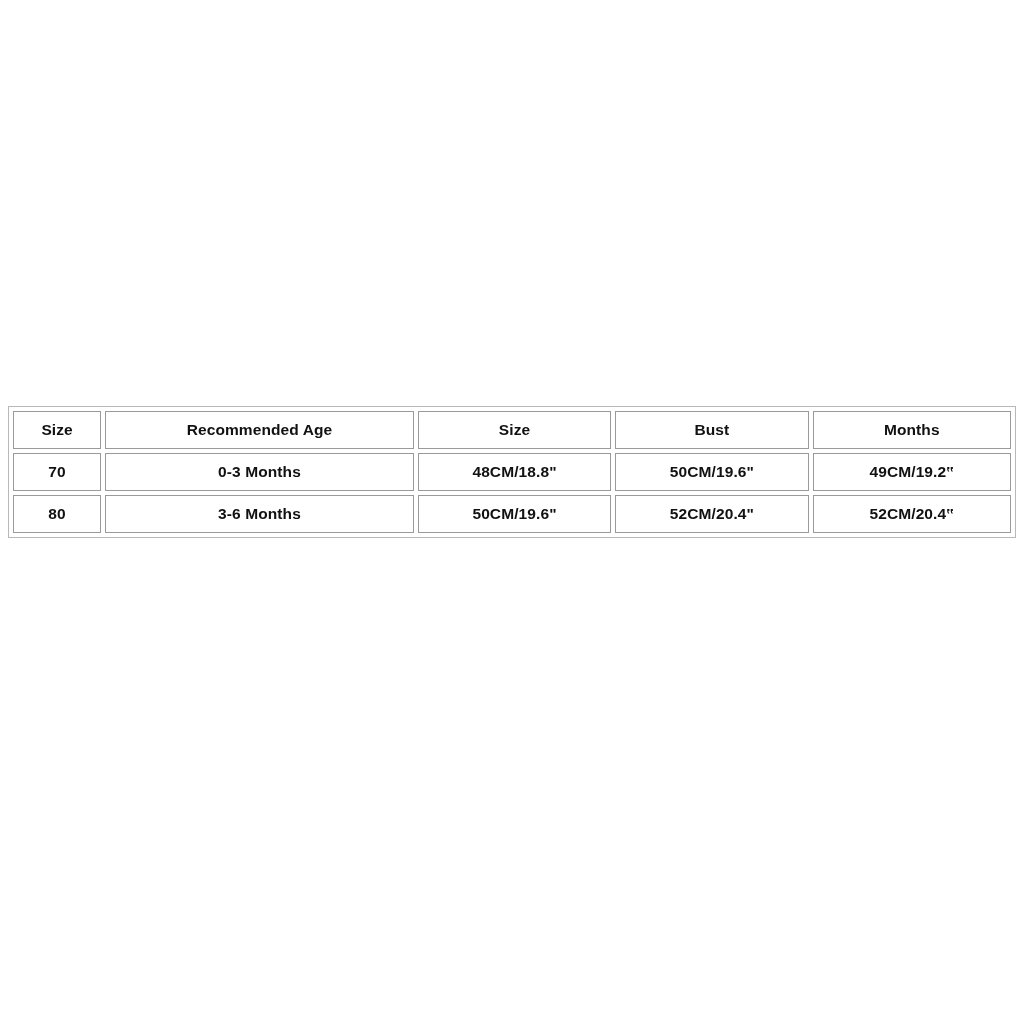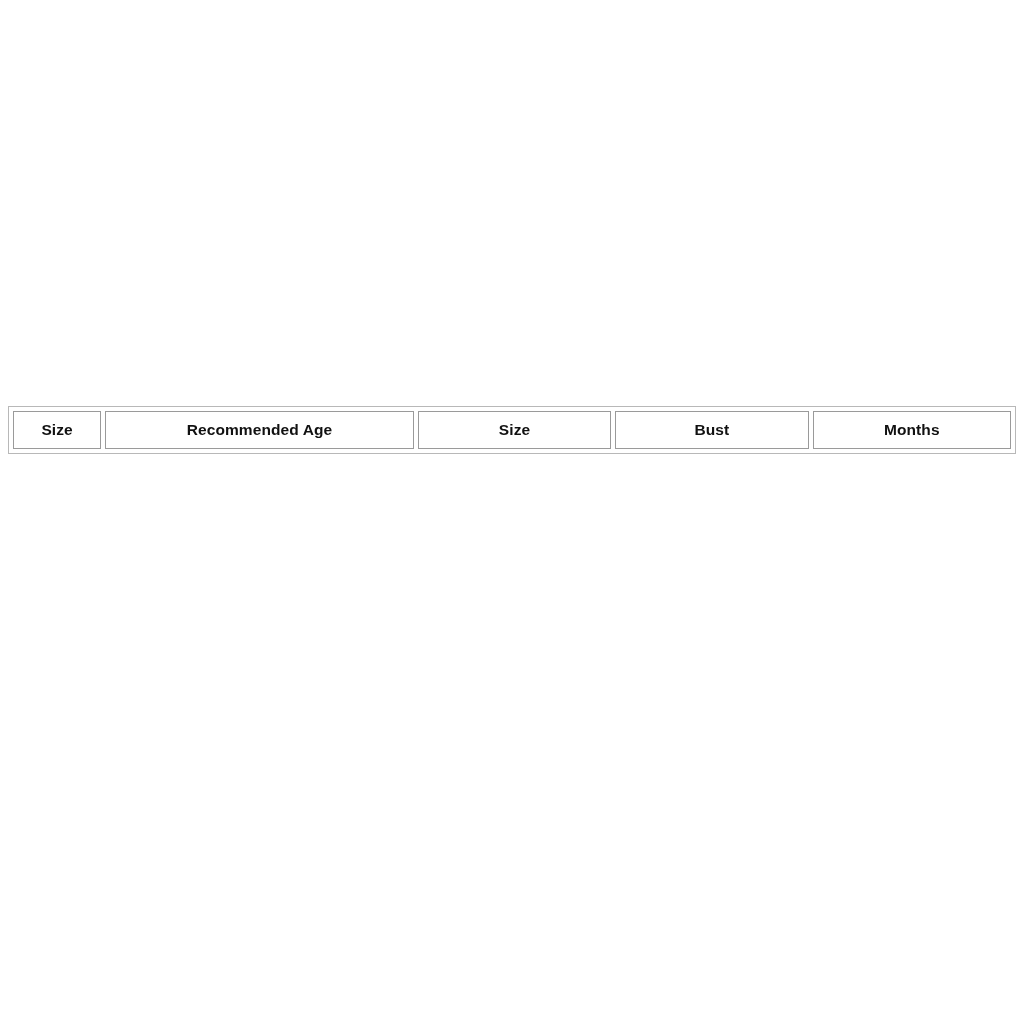--- a/index.html
+++ b/index.html
@@ -83,19 +83,33 @@
     </colgroup>
     <tbody>
       <tr class="header-row">
         <td>Size</td>
         <td>Recommended Age</td>
         <td>Size</td>
         <td>Bust</td>
         <td>Months</td>
       </tr>
 
+      <tr>
+        <td>70</td>
+        <td>0-3 Months</td>
+        <td>48CM/18.8"</td>
+        <td>50CM/19.6"</td>
+        <td>49CM/19.2‟</td>
+      </tr>
 
+      <tr>
+        <td>80</td>
+        <td>3-6 Months</td>
+        <td>50CM/19.6"</td>
+        <td>52CM/20.4"</td>
+        <td>52CM/20.4‟</td>
+      </tr>
 
 
     </tbody>
   </table>
 
 </div>
 
 </body></html>

